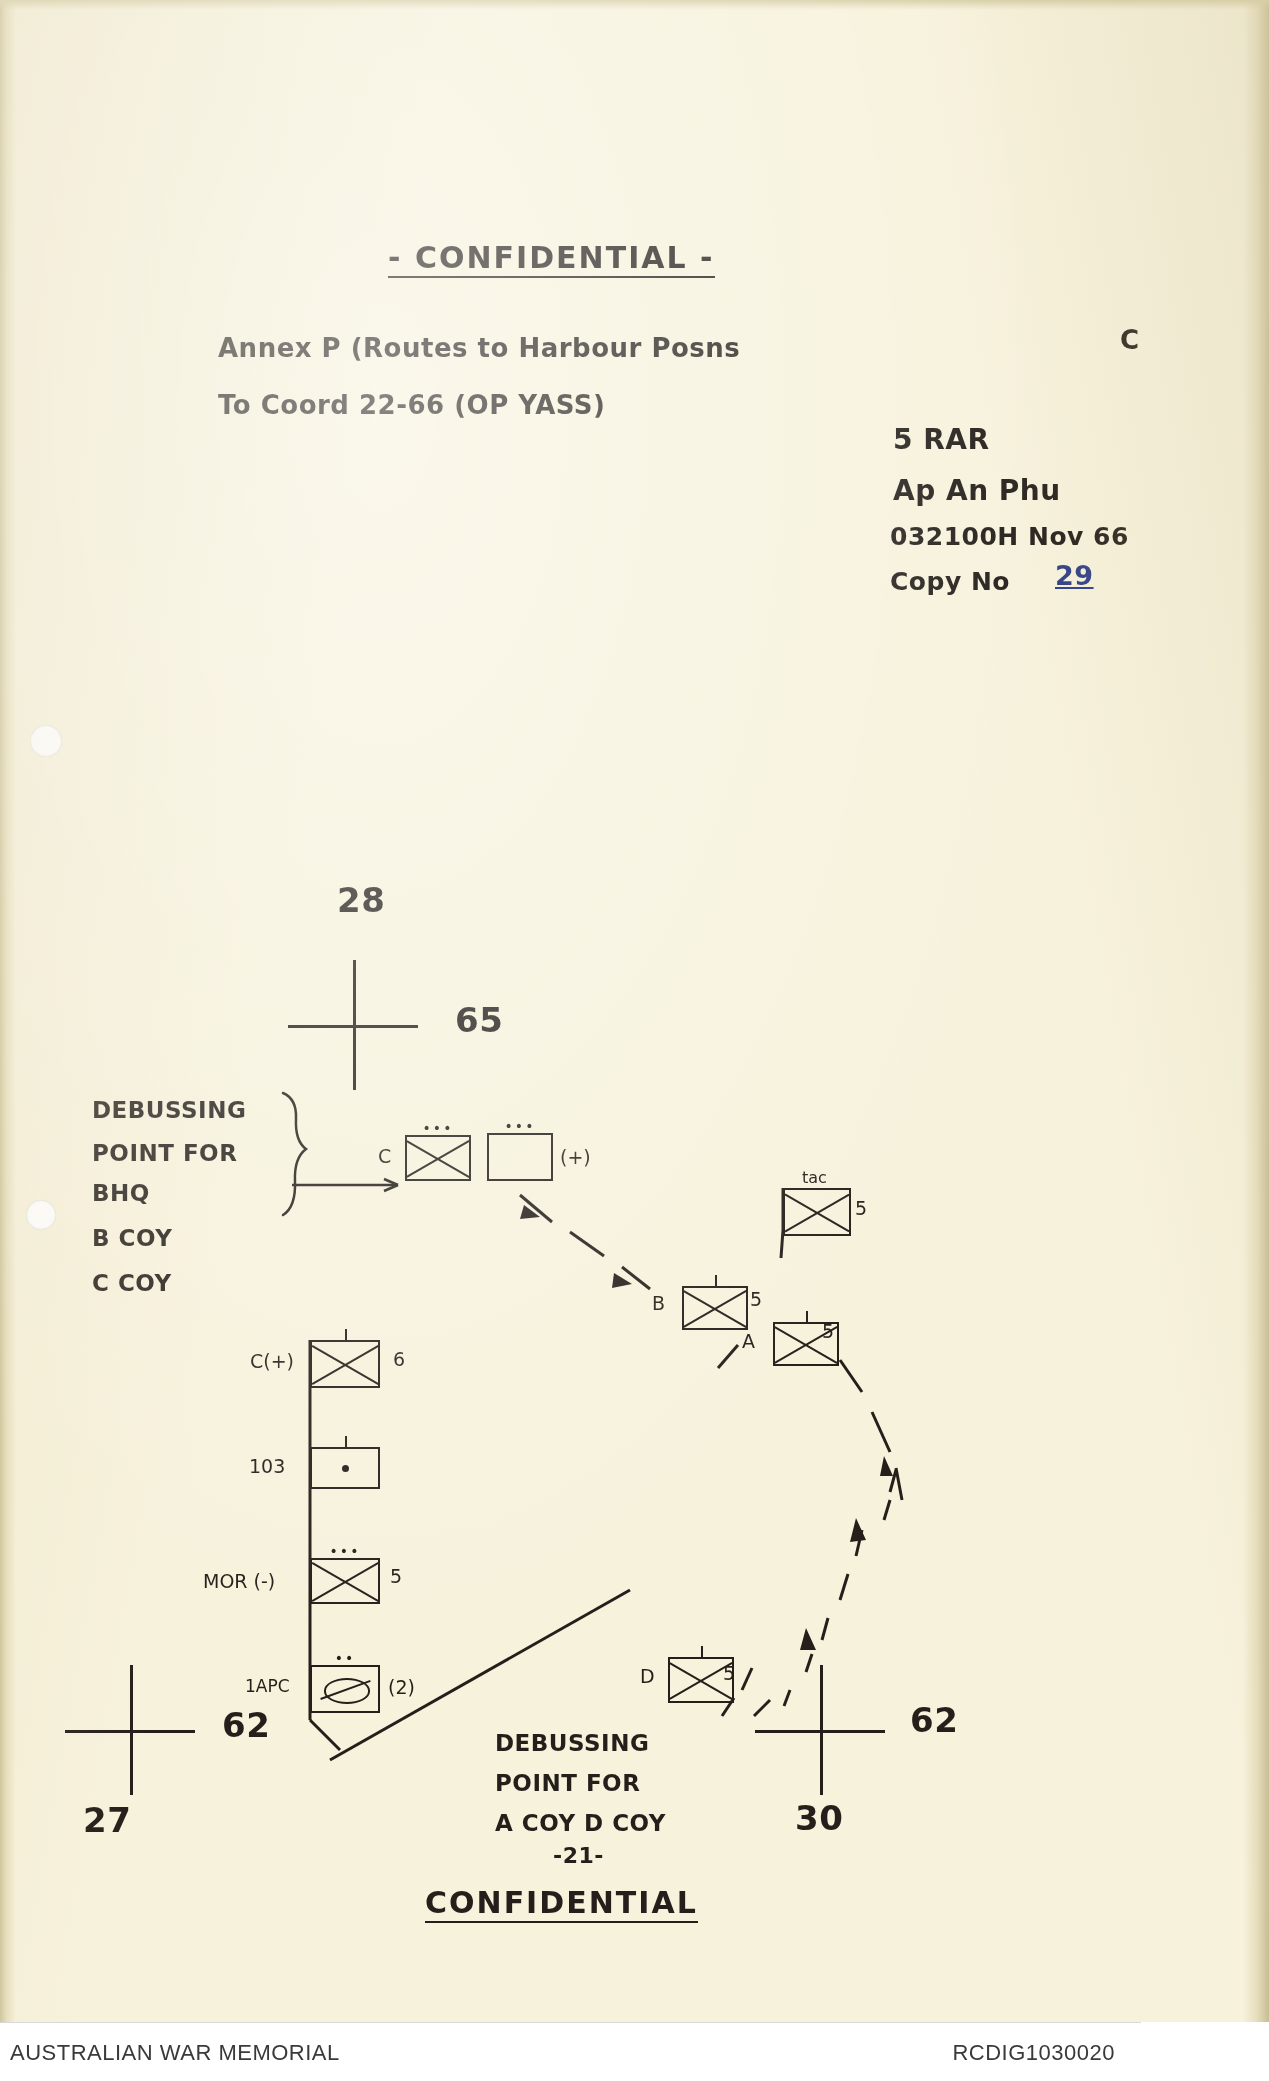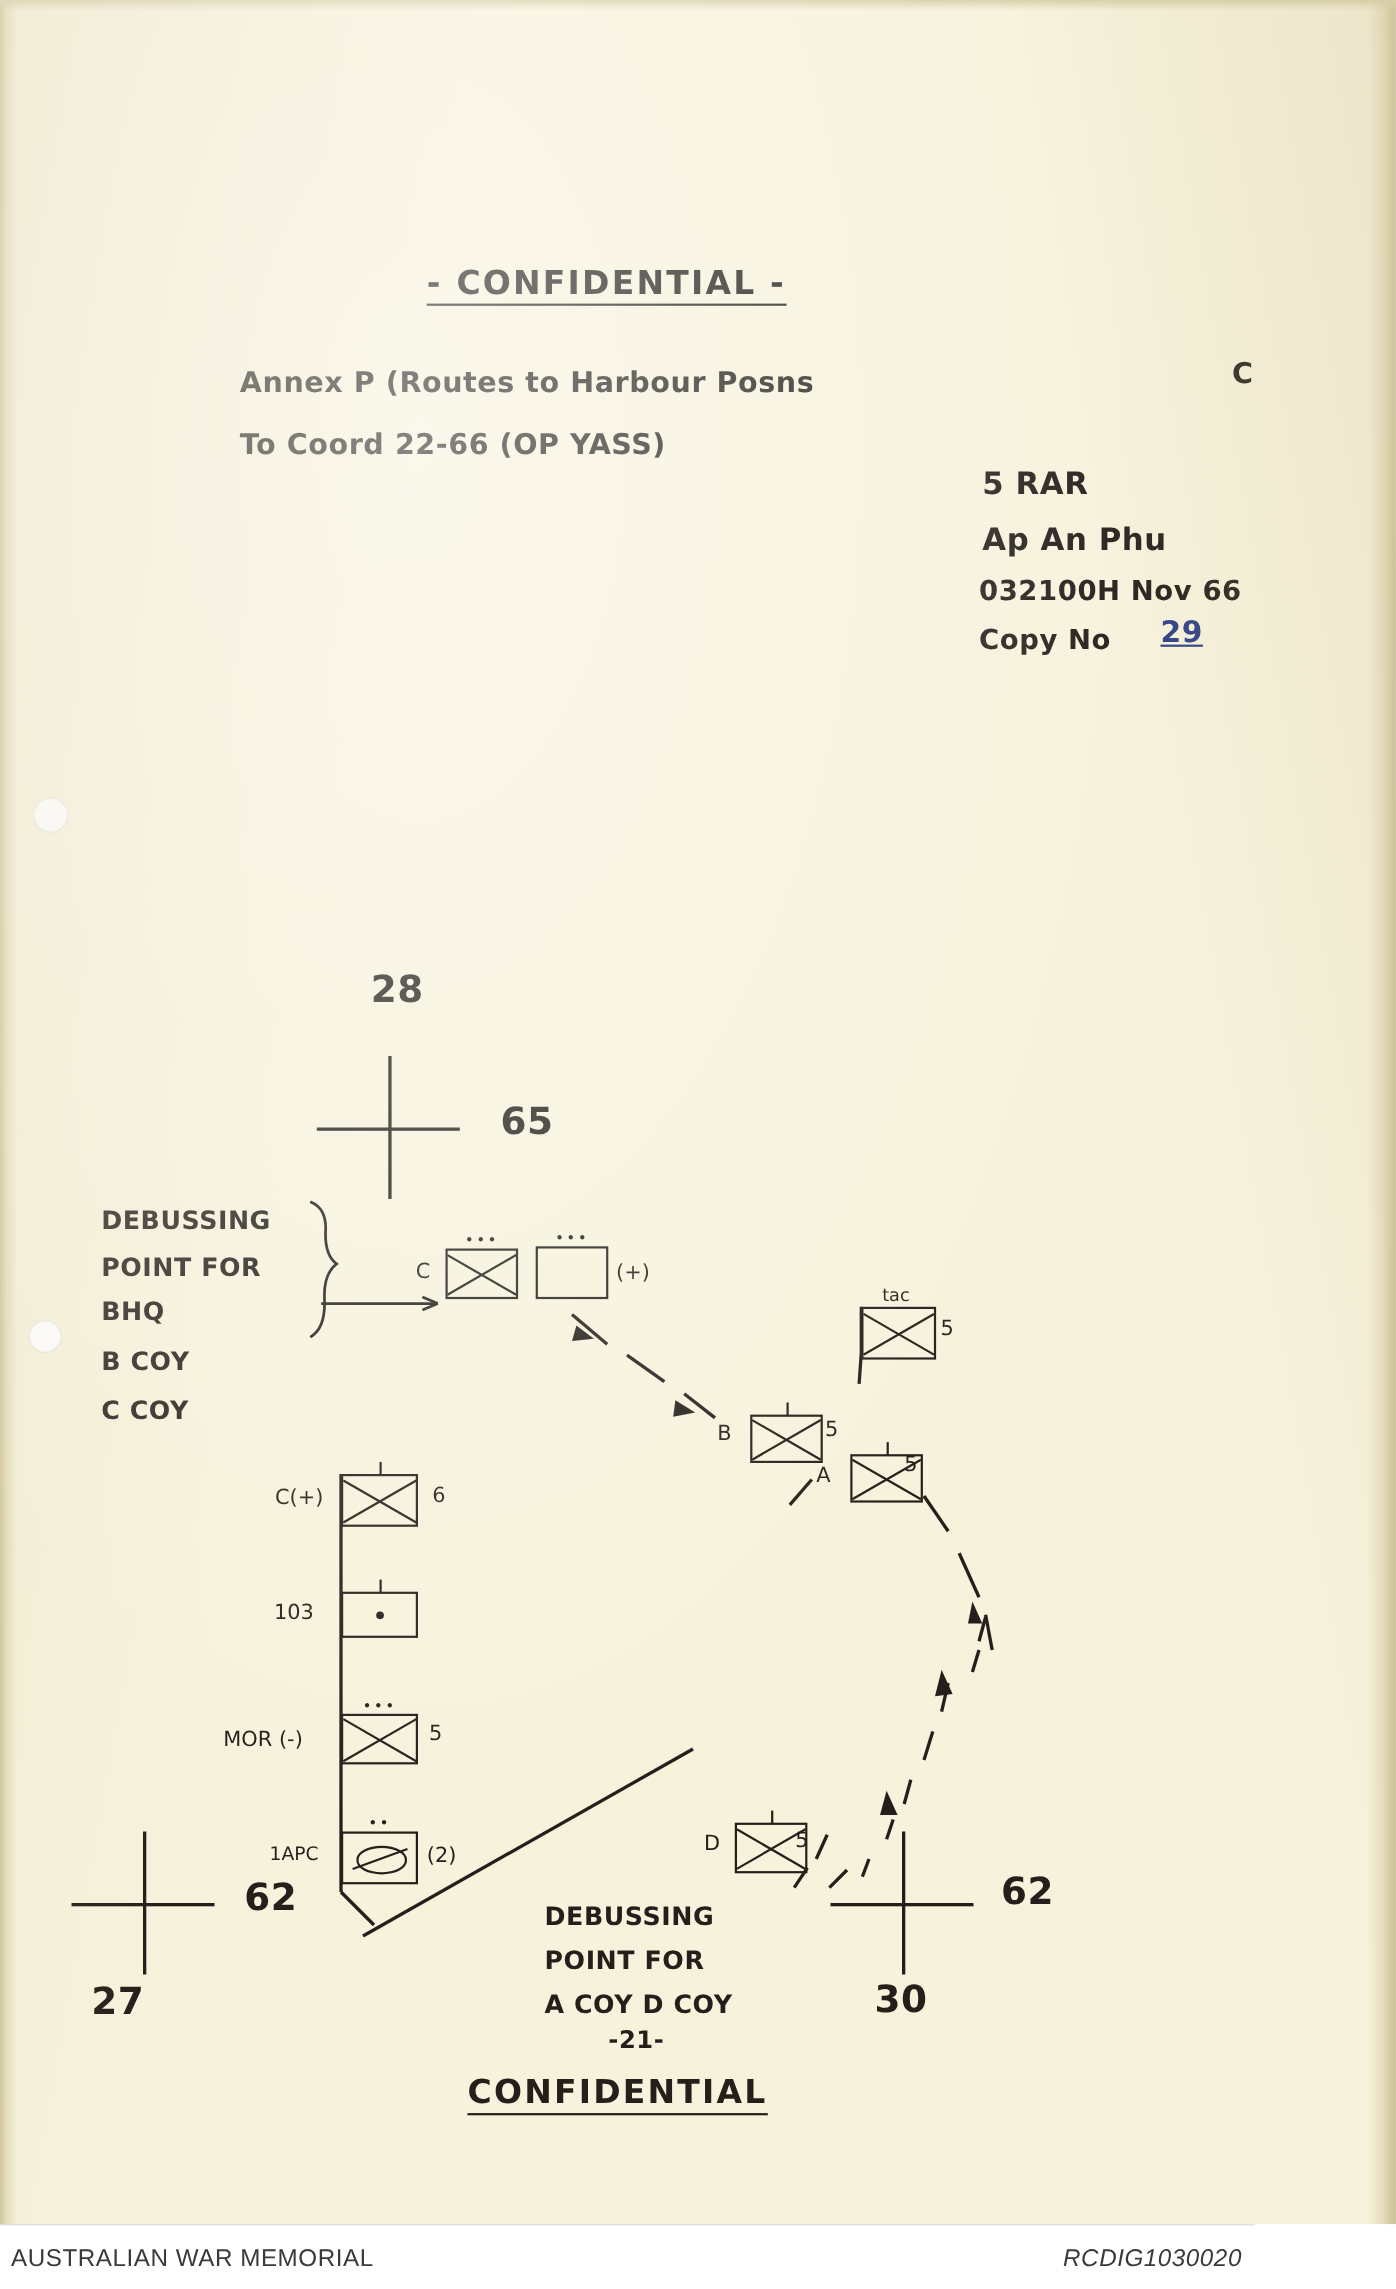--- a/index.html
+++ b/index.html
@@ -187,27 +187,26 @@
     position: absolute;
     left: 10px;
     top: 17px;
     font-size: 22px;
     color: #3a3a3a;
     font-family: "Liberation Sans", sans-serif;
     letter-spacing: 0.5px;
   }
   #footer .f-right {
     position: absolute;
-    right: 12px;
+    right: 26px;
     top: 17px;
     font-size: 22px;
     color: #3a3a3a;
     font-family: "Liberation Sans", sans-serif;
     letter-spacing: 0.5px;
-    font-style: italic;
   }
 
   svg.overlay {
     position: absolute;
     left: 0; top: 0;
     width: 1269px;
     height: 2022px;
     pointer-events: none;
   }
 </style>

